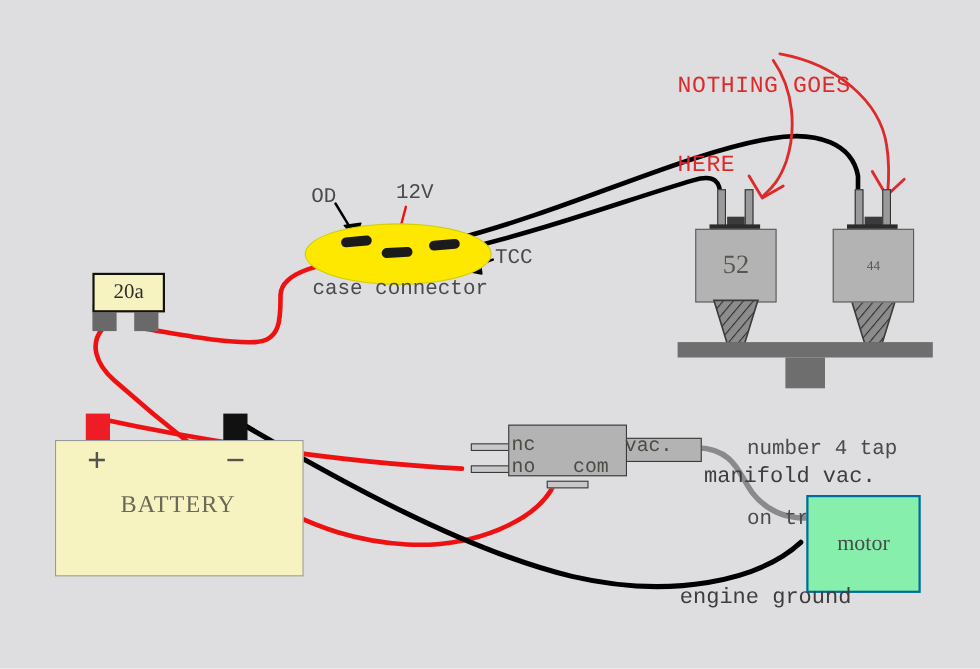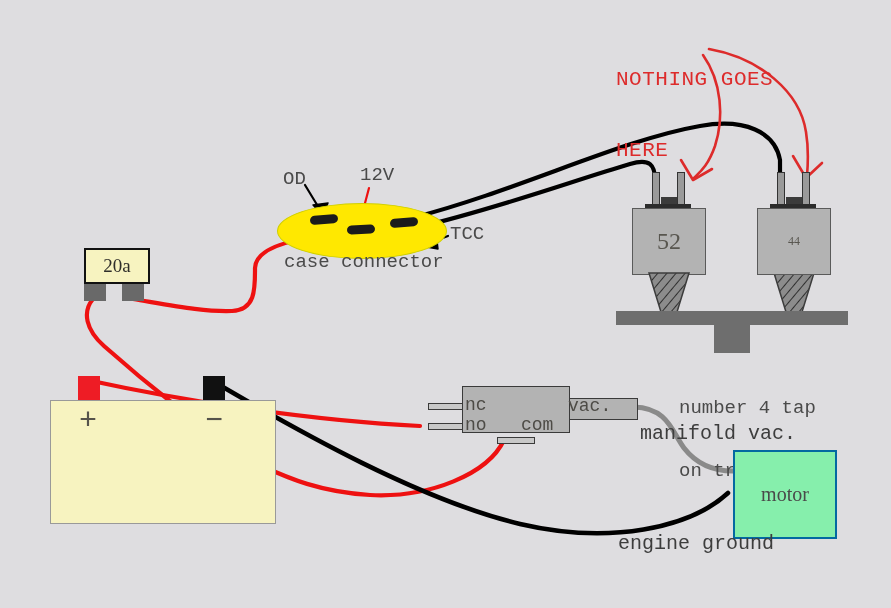--- a/index.html
+++ b/index.html
@@ -91,20 +91,22 @@
               border:2px solid #111111; font-size:19px; color:#2f2e2a;justify-content:center;">
     <span>20a</span>
   </div>
 
   <div class="shape" style="left:78px; top:376px; width:22px; height:28px; background:#ee1c25;"></div>
   <div class="shape" style="left:203px; top:376px; width:22px; height:28px; background:#111111;"></div>
   <div class="shape" style="left:50px; top:400px; width:224px; height:122px;
               background:#f7f3c0; border:1.5px solid #999999;"></div>
   <div class="lbl" style="left:79px; top:405px; font-size:30px; color:#55534b;">+</div>
   <div class="lbl" style="left:205px; top:405px; font-size:30px; color:#55534b;">−</div>
+  <div class="box-label" style="left:50px; top:443px; width:224px; height:30px;
+              font-size:22px; color:#6a6857; letter-spacing:1px;">BATTERY</div>
 
   <div class="shape" style="left:277px; top:203px; width:168px; height:54px;
               background:#ffe800; border-radius:50%; border:1px solid #cfcf00;"></div>
   <div class="shape" style="left:310px; top:215px; width:28px; height:9px;
               background:#1b1b1b; border-radius:5px; transform:rotate(-5deg);"></div>
   <div class="shape" style="left:347px; top:225px; width:28px; height:9px;
               background:#1b1b1b; border-radius:5px; transform:rotate(-3deg);"></div>
   <div class="shape" style="left:390px; top:218px; width:28px; height:9px;
               background:#1b1b1b; border-radius:5px; transform:rotate(-5deg);"></div>
   <div class="lbl" style="left:284px; top:252px; font-size:19px;">case connector</div>

